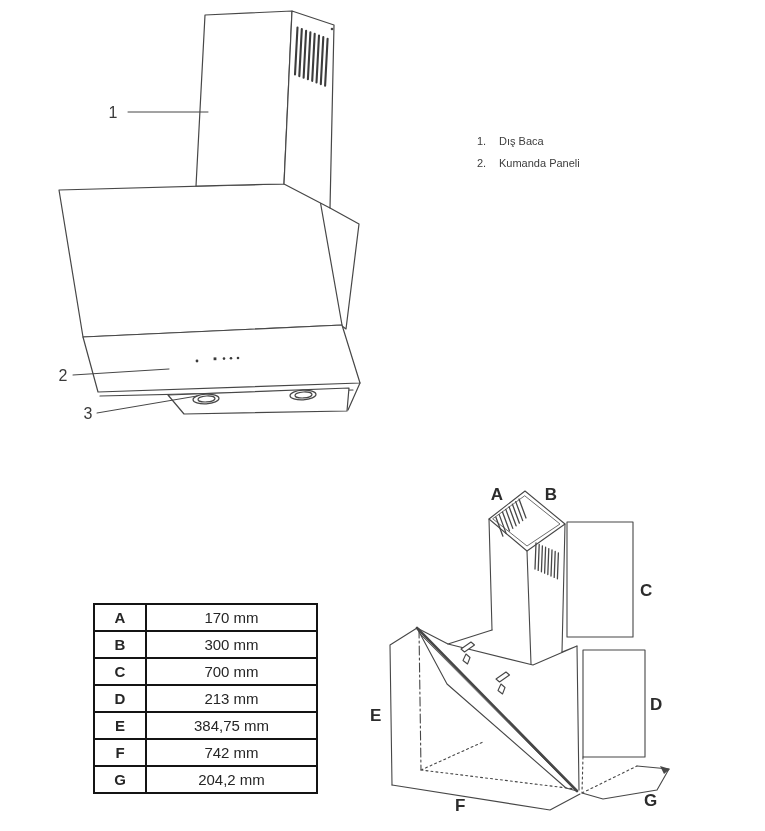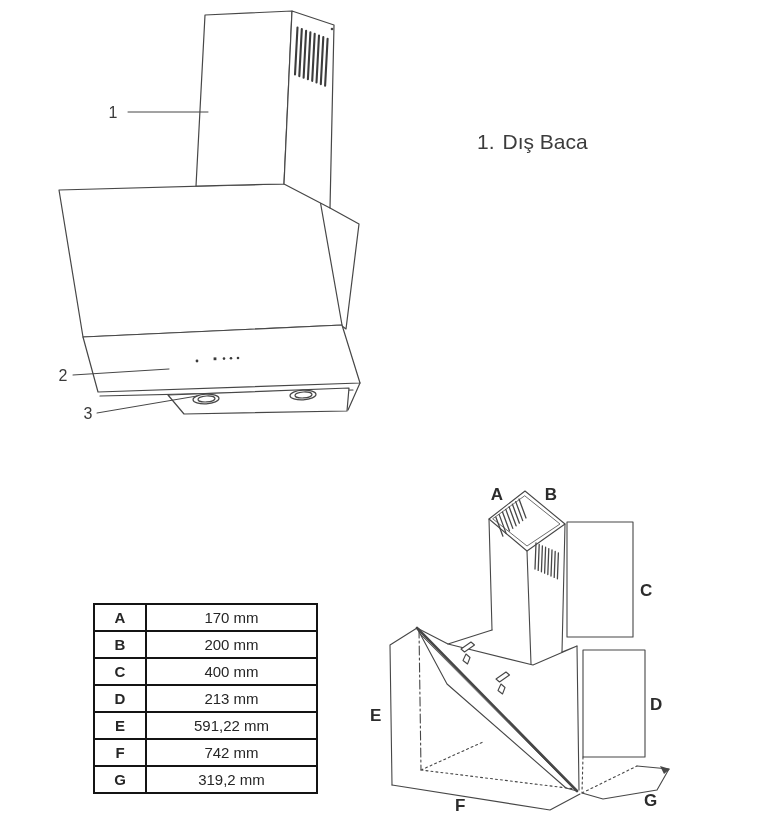--- a/index.html
+++ b/index.html
@@ -4,21 +4,21 @@
 <style>
   html,body{margin:0;padding:0;background:#fff;}
   .page{
     position:relative;width:765px;height:831px;background:#ffffff;
     font-family:"Liberation Sans",sans-serif;overflow:hidden;
   }
   svg{position:absolute;left:0;top:0;}
   
   .parts-list{
     position:absolute;left:477px;top:131px;
-    color:#3c3c3c;font-size:21px;line-height:21.5px;
+    color:#3c3c3c;font-size:11px;line-height:21.5px;
   }
   .part-item{white-space:nowrap;}
   .part-num{display:inline-block;min-width:14px;margin-right:8px;}
   
   .dims-table{
     position:absolute;left:93px;top:603px;
     border-collapse:collapse;table-layout:fixed;
     font-size:15px;color:#262626;background:#fff;
   }
   .dims-table td{
@@ -158,48 +158,51 @@
       <text class="dim-letter" x="370" y="721" stroke="none">E</text>
       <text class="dim-letter" x="455" y="811" stroke="none">F</text>
       <text class="dim-letter" x="644" y="806" stroke="none">G</text>
     </g>
   </svg>
 
   <div class="parts-list">
     <div class="part-item">
       <span class="part-num">1.</span><span>Dış Baca</span>
     </div>
+    <div class="part-item">
+      <span class="part-num">2.</span><span>Kumanda Paneli</span>
+    </div>
   </div>
 
   <table class="dims-table">
     <tbody>
       <tr>
         <td class="k">A</td>
         <td class="v">170 mm</td>
       </tr>
       <tr>
         <td class="k">B</td>
-        <td class="v">200 mm</td>
+        <td class="v">300 mm</td>
       </tr>
       <tr>
         <td class="k">C</td>
-        <td class="v">400 mm</td>
+        <td class="v">700 mm</td>
       </tr>
       <tr>
         <td class="k">D</td>
         <td class="v">213 mm</td>
       </tr>
       <tr>
         <td class="k">E</td>
-        <td class="v">591,22 mm</td>
+        <td class="v">384,75 mm</td>
       </tr>
       <tr>
         <td class="k">F</td>
         <td class="v">742 mm</td>
       </tr>
       <tr>
         <td class="k">G</td>
-        <td class="v">319,2 mm</td>
+        <td class="v">204,2 mm</td>
       </tr>
     </tbody>
   </table>
 
 </div>
 
 </body></html>

